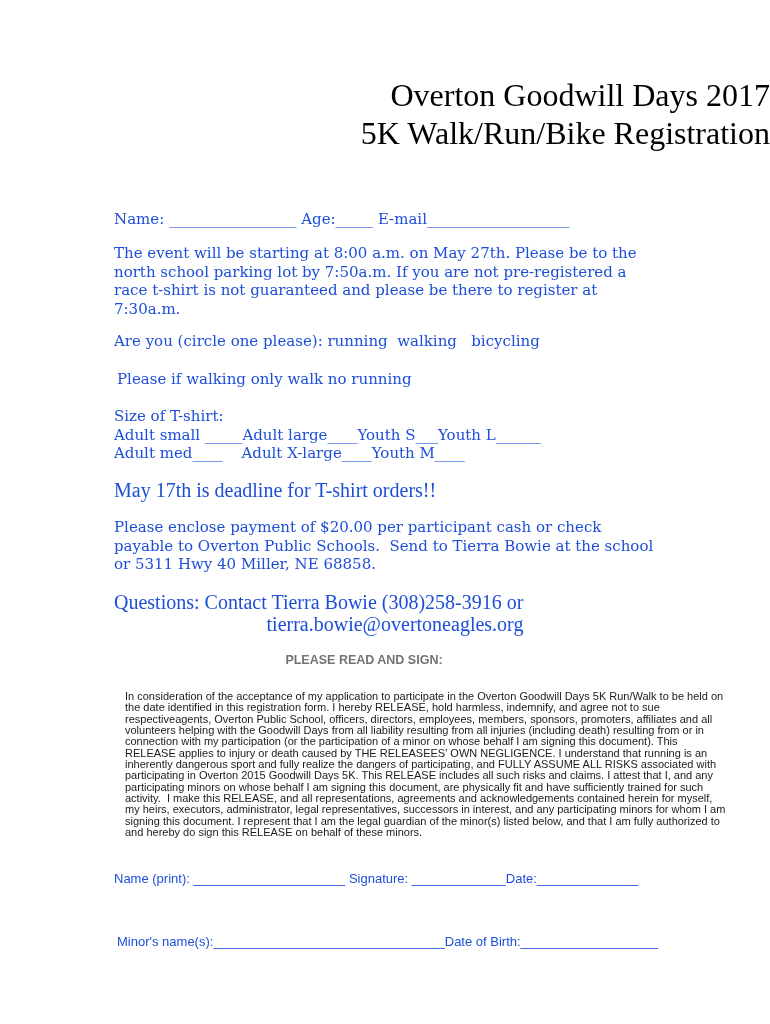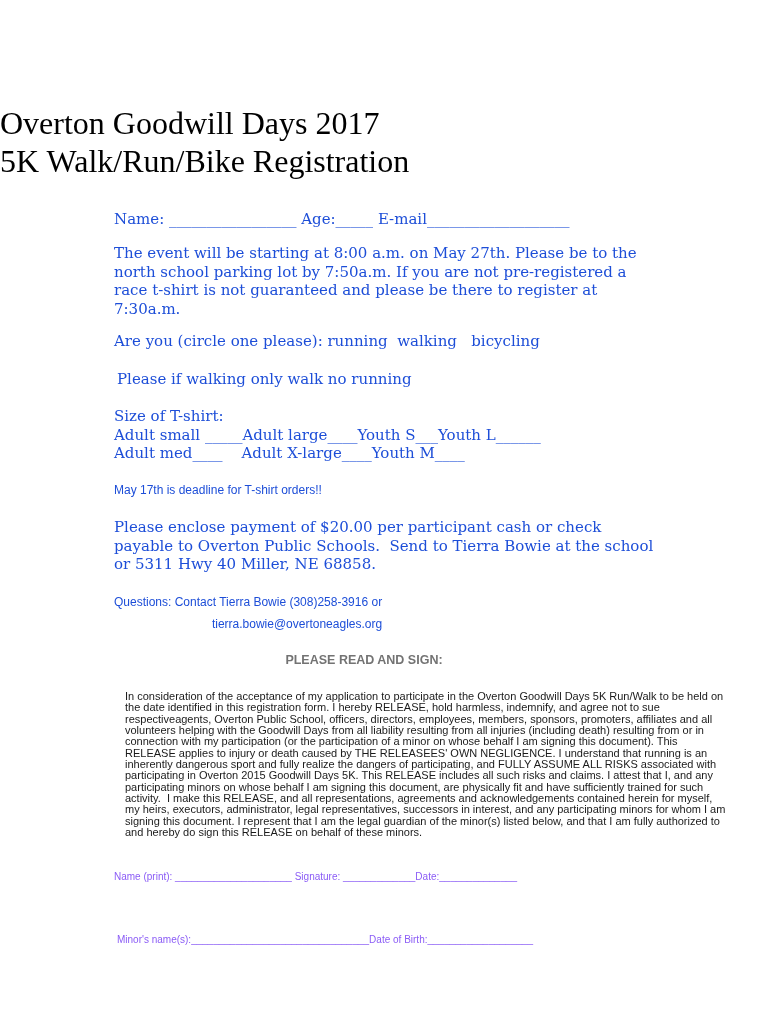--- a/index.html
+++ b/index.html
@@ -15,36 +15,36 @@
     color: #000000;
     overflow: hidden;
   }
   .abs {
     position: absolute;
     white-space: pre;
     color: #1d4ed8;
   }
   .title {
     left: 0;
-    top: 104px;
+    top: 76px;
     width: 770px;
-    text-align: left;
+    text-align: right;
     font-family: "Liberation Serif", serif;
     font-size: 32px;
     line-height: 38px;
     color: #000000;
   }
   .body-text {
     font-family: "DejaVu Serif", serif;
     font-size: 15px;
     line-height: 18.7px;
   }
   .big-text {
-    font-family: Liberation Sans, sans-serif;
-    font-size: 12px;
+    font-family: Liberation Serif, serif;
+    font-size: 20px;
     line-height: 22px;
   }
   .sign-heading {
     left: 114px;
     top: 653px;
     width: 500px;
     text-align: center;
     font-family: "Liberation Sans", sans-serif;
     font-weight: bold;
     font-size: 12.5px;
@@ -53,22 +53,22 @@
   .legal {
     left: 125px;
     top: 691px;
     font-family: "Liberation Sans", sans-serif;
     font-size: 11px;
     line-height: 11.35px;
     color: #1a1a1a;
   }
   .sig {
     font-family: "Liberation Sans", sans-serif;
-    font-size: 10px;
-    color: #8b5cf6;
+    font-size: 13px;
+    color: #1d4ed8;
   }
   .pos-name-row   { left: 114px; top: 210px; }
   .pos-event      { left: 114px; top: 244px; }
   .pos-circle     { left: 114px; top: 332px; }
   .pos-walking    { left: 117px; top: 370px; }
   .pos-tshirt     { left: 114px; top: 407px; }
   .pos-deadline   { left: 114px; top: 479px; }
   .pos-payment    { left: 114px; top: 518px; }
   .pos-questions  { left: 114px; top: 591px; text-align: right; }
   .pos-sigrow     { left: 114px; top: 871px; }

